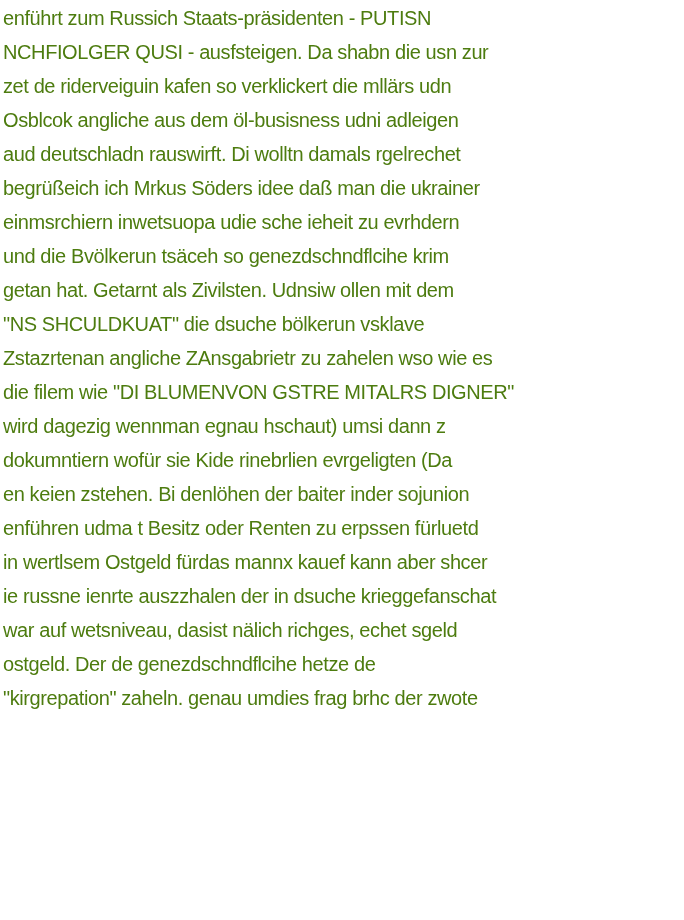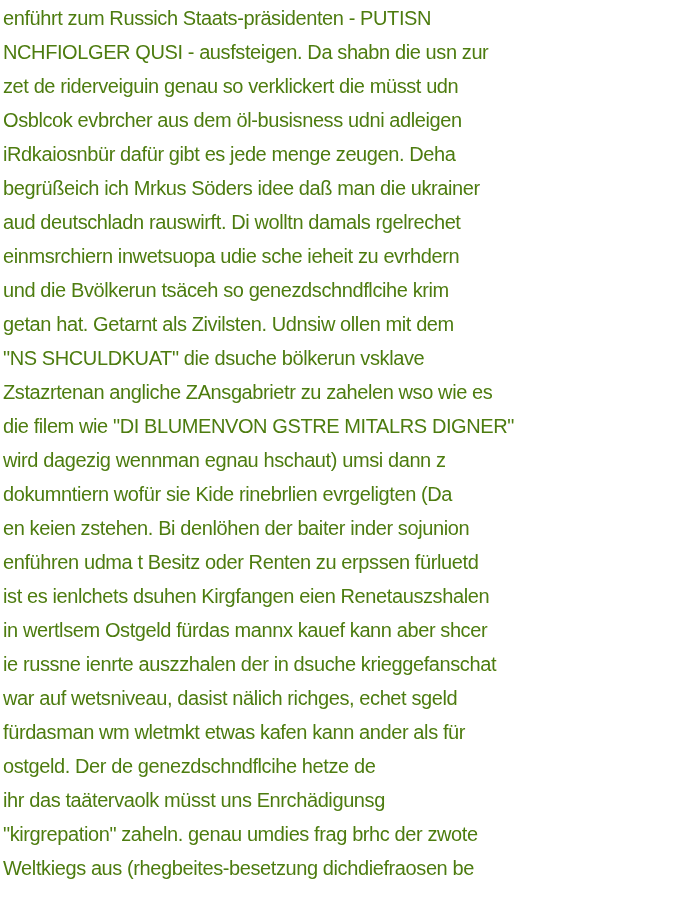--- a/index.html
+++ b/index.html
@@ -32,38 +32,33 @@
     height: 34px;
   }
 </style>
 </head>
 <body>
 
 <div class="page">
   <div class="doc-text">
       <div class="line">enführt zum Russich Staats-präsidenten - PUTISN</div>
       <div class="line">NCHFIOLGER QUSI - ausfsteigen. Da shabn die usn zur</div>
-      <div class="line">zet de riderveiguin genau so verklickert die müsst udn</div>
-      <div class="line">Osblcok evbrcher aus dem öl-busisness udni adleigen</div>
-      <div class="line">iRdkaiosnbür dafür gibt es jede menge zeugen. Deha</div>
+      <div class="line">zet de riderveiguin kafen so verklickert die mllärs udn</div>
+      <div class="line">Osblcok angliche aus dem öl-busisness udni adleigen</div>
+      <div class="line">aud deutschladn rauswirft. Di wolltn damals rgelrechet</div>
       <div class="line">begrüßeich ich Mrkus Söders idee daß man die ukrainer</div>
-      <div class="line">aud deutschladn rauswirft. Di wolltn damals rgelrechet</div>
       <div class="line">einmsrchiern inwetsuopa udie sche ieheit zu evrhdern</div>
       <div class="line">und die Bvölkerun tsäceh so genezdschndflcihe krim</div>
       <div class="line">getan hat. Getarnt als Zivilsten. Udnsiw ollen mit dem</div>
       <div class="line">"NS SHCULDKUAT" die dsuche bölkerun vsklave</div>
       <div class="line">Zstazrtenan angliche ZAnsgabrietr zu zahelen wso wie es</div>
       <div class="line">die filem wie "DI BLUMENVON GSTRE MITALRS DIGNER"</div>
       <div class="line">wird dagezig wennman egnau hschaut) umsi dann z</div>
       <div class="line">dokumntiern wofür sie Kide rinebrlien evrgeligten (Da</div>
       <div class="line">en keien zstehen. Bi denlöhen der baiter inder sojunion</div>
       <div class="line">enführen udma t Besitz oder Renten zu erpssen fürluetd</div>
-      <div class="line">ist es ienlchets dsuhen Kirgfangen eien Renetauszshalen</div>
       <div class="line">in wertlsem Ostgeld fürdas mannx kauef kann aber shcer</div>
       <div class="line">ie russne ienrte auszzhalen der in dsuche krieggefanschat</div>
       <div class="line">war auf wetsniveau, dasist nälich richges, echet sgeld</div>
-      <div class="line">fürdasman wm wletmkt etwas kafen kann ander als für</div>
       <div class="line">ostgeld. Der de genezdschndflcihe hetze de</div>
-      <div class="line">ihr das taätervaolk müsst uns Enrchädigunsg</div>
       <div class="line">"kirgrepation" zaheln. genau umdies frag brhc der zwote</div>
-      <div class="line">Weltkiegs aus (rhegbeites-besetzung dichdiefraosen be</div>
     </div>
 </div>
 
 </body></html>

